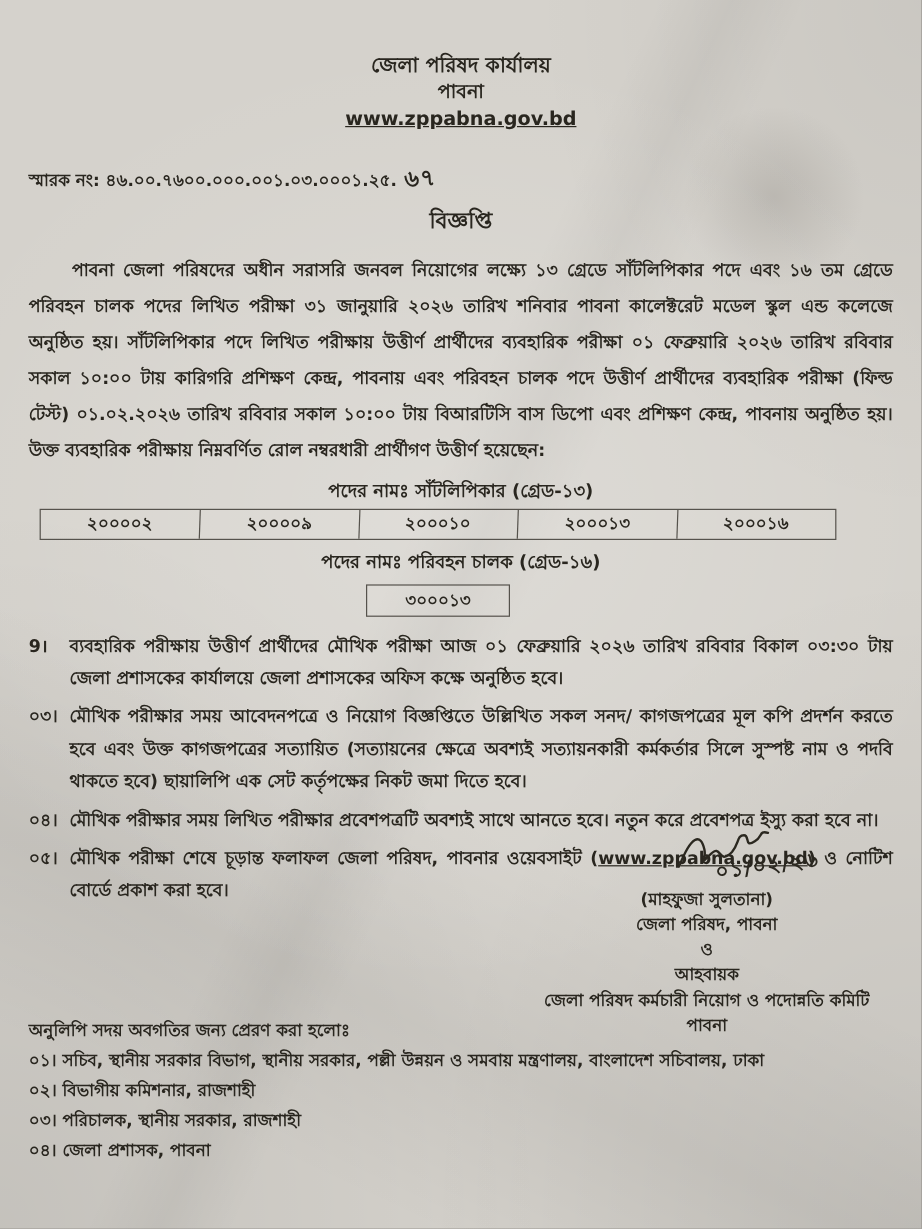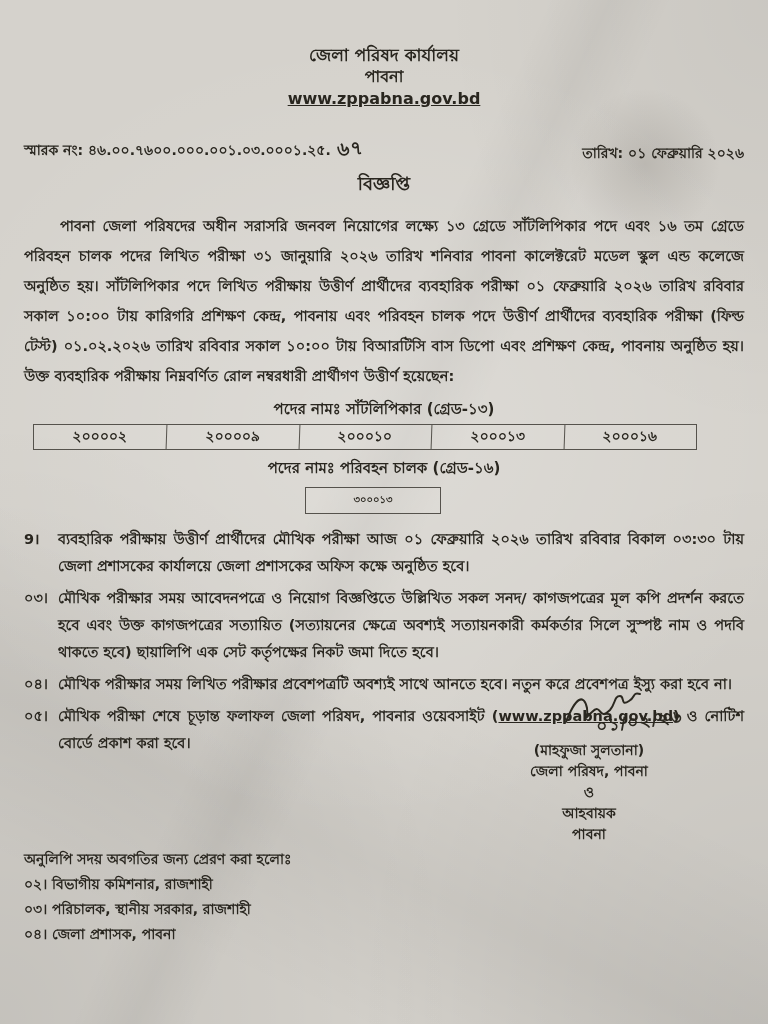--- a/index.html
+++ b/index.html
@@ -48,25 +48,25 @@
   }
   .roll-table .cell{
     flex:1;display:flex;align-items:center;justify-content:center;
     font-size:14px;font-weight:700;
     border-right:1.2px solid #55524c;
     transform:skewX(-2deg);
   }
   .roll-table .cell:last-child{border-right:none;}
   .single-box{
     margin:6px 0 0 281px;
-    width:136px;height:27px;
+    width:120px;height:27px;
     border:1.5px solid #55524c;
     box-sizing:border-box;
     display:flex;align-items:center;justify-content:center;
-    font-size:10px;font-weight:700;
+    font-size:14px;font-weight:700;
     background:rgba(255,255,255,0.06);
   }
   .items{margin-top:12px;}
   .item{display:flex;margin-bottom:5px;font-size:14.5px;font-weight:600;line-height:27px;}
   .item .no{flex:0 0 34px;}
   .item .txt{flex:1;text-align:justify;}
   .link-u{text-decoration:underline;}
   .sig-block{
     position:absolute;top:690px;right:6px;width:346px;
     text-align:center;font-size:14px;font-weight:600;
@@ -93,21 +93,20 @@
     <div class="hdr-office">জেলা পরিষদ কার্যালয়</div>
     <div class="hdr-district">পাবনা</div>
     <div class="hdr-site">www.zppabna.gov.bd</div>
   </div>
 
   <div class="memo-row">
     <div class="memo-left">
       <span>স্মারক নং: ৪৬.০০.৭৬০০.০০০.০০১.০৩.০০০১.২৫.</span>
       <span class="hand">৬৭</span>
     </div>
-    <div>তারিখ: ০১ ফেব্রুয়ারি ২০২৬</div>
   </div>
 
   <div class="doc-title center">বিজ্ঞপ্তি</div>
 
   <div class="para">পাবনা জেলা পরিষদের অধীন সরাসরি জনবল নিয়োগের লক্ষ্যে ১৩ গ্রেডে সাঁটলিপিকার পদে এবং ১৬ তম গ্রেডে পরিবহন চালক পদের লিখিত পরীক্ষা ৩১ জানুয়ারি ২০২৬ তারিখ শনিবার পাবনা কালেক্টরেট মডেল স্কুল এন্ড কলেজে অনুষ্ঠিত হয়। সাঁটলিপিকার পদে লিখিত পরীক্ষায় উত্তীর্ণ প্রার্থীদের ব্যবহারিক পরীক্ষা ০১ ফেব্রুয়ারি ২০২৬ তারিখ রবিবার সকাল ১০:০০ টায় কারিগরি প্রশিক্ষণ কেন্দ্র, পাবনায় এবং পরিবহন চালক পদে উত্তীর্ণ প্রার্থীদের ব্যবহারিক পরীক্ষা (ফিল্ড টেস্ট) ০১.০২.২০২৬ তারিখ রবিবার সকাল ১০:০০ টায় বিআরটিসি বাস ডিপো এবং প্রশিক্ষণ কেন্দ্র, পাবনায় অনুষ্ঠিত হয়। উক্ত ব্যবহারিক পরীক্ষায় নিম্নবর্ণিত রোল নম্বরধারী প্রার্থীগণ উত্তীর্ণ হয়েছেন:</div>
 
   <div class="tbl-title center">পদের নামঃ সাঁটলিপিকার (গ্রেড-১৩)</div>
   <div class="roll-table">
     <div class="cell">২০০০০২</div>
     <div class="cell">২০০০০৯</div>
@@ -142,23 +141,25 @@
     <div class="sig-art">
       <svg width="120" height="44" viewBox="0 0 120 44">
         <path d="M10 32 C20 6, 28 4, 31 18 C33 28, 25 32, 36 22 C46 12, 42 32, 54 20 C60 13, 58 6, 64 6 C69 6, 64 17, 73 11 C80 7, 76 2, 84 4" stroke="#2b2820" fill="none" stroke-width="2" stroke-linecap="round"></path>
       </svg>
       <span class="sig-date">০১/০২/২৬</span>
     </div>
     <div class="sig-line">(মাহফুজা সুলতানা)</div>
     <div class="sig-line">জেলা পরিষদ, পাবনা</div>
     <div class="sig-line">ও</div>
     <div class="sig-line">আহবায়ক</div>
+    <div class="sig-line">জেলা পরিষদ কর্মচারী নিয়োগ ও পদোন্নতি কমিটি</div>
     <div class="sig-line">পাবনা</div>
   </div>
 
   <div class="cc-block">
     <div class="cc-head">অনুলিপি সদয় অবগতির জন্য প্রেরণ করা হলোঃ</div>
+    <div class="cc-item">০১। সচিব, স্থানীয় সরকার বিভাগ, স্থানীয় সরকার, পল্লী উন্নয়ন ও সমবায় মন্ত্রণালয়, বাংলাদেশ সচিবালয়, ঢাকা</div>
     <div class="cc-item">০২। বিভাগীয় কমিশনার, রাজশাহী</div>
     <div class="cc-item">০৩। পরিচালক, স্থানীয় সরকার, রাজশাহী</div>
     <div class="cc-item">০৪। জেলা প্রশাসক, পাবনা</div>
   </div>
 
 </div>
 
 </body></html>

